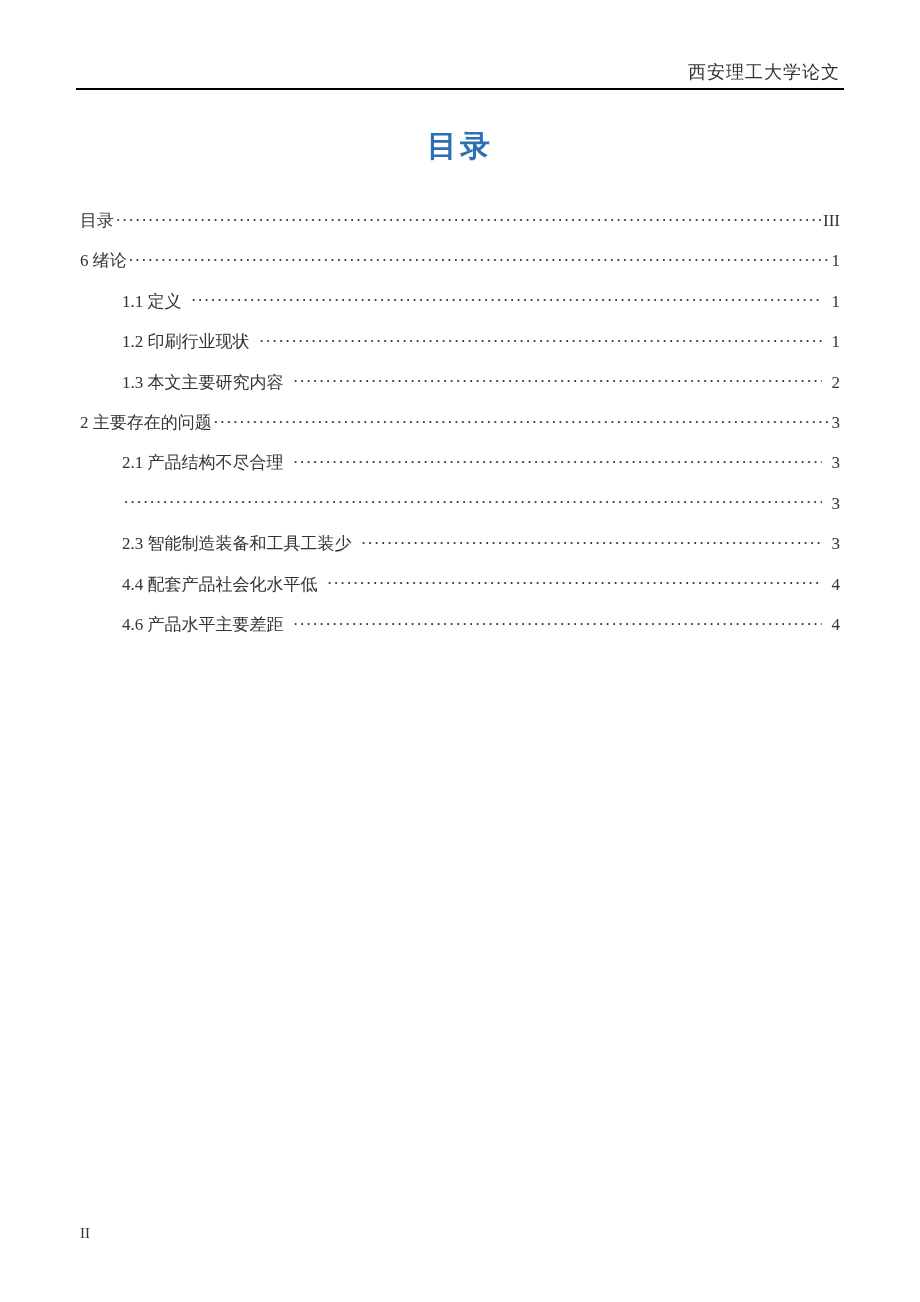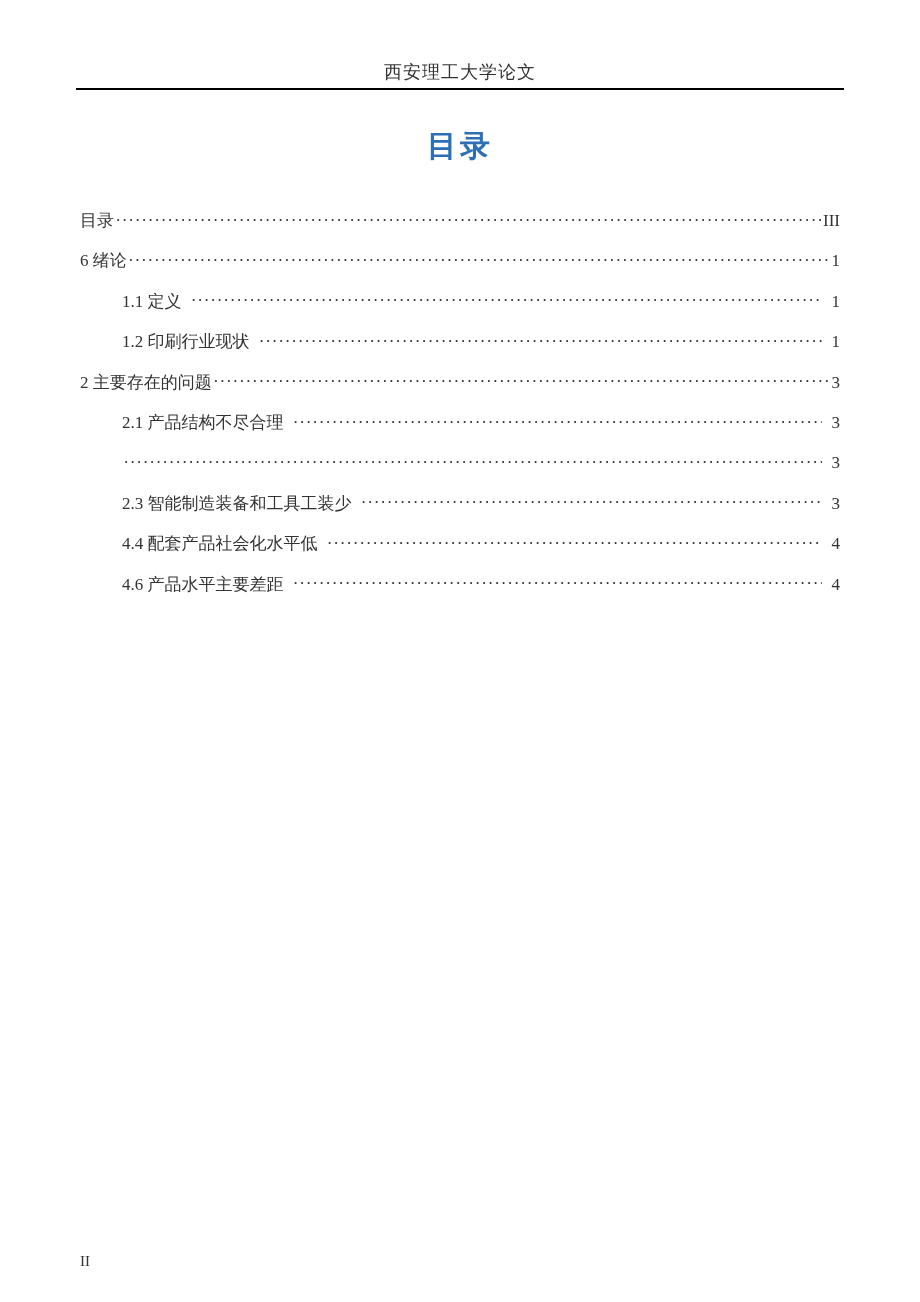--- a/index.html
+++ b/index.html
@@ -14,21 +14,21 @@
       font-family: "SimSun", "宋体", serif;
       position: relative;
     }
     .page {
       width: 100%;
       height: 100%;
       padding: 60px 80px 40px 80px;
       position: relative;
     }
     .header {
-      text-align: center;
+      text-align: right;
       font-size: 18px;
       color: #333;
       letter-spacing: 1px;
       margin-bottom: 4px;
     }
     .header-rule {
       border: none;
       border-top: 2px solid #000;
       margin: 0 -4px 0 -4px;
     }
@@ -76,21 +76,21 @@
       bottom: 0;
       white-space: nowrap;
       letter-spacing: -1px;
       color: #333;
     }
     .toc-page {
       flex: 0 0 auto;
     }
     .page-number {
       position: absolute;
-      bottom: 32px;
+      bottom: 60px;
       left: 80px;
       font-size: 15px;
       color: #333;
       font-family: "Times New Roman", serif;
     }
   </style>
 </head>
 <body>
 
 <div class="page">
@@ -114,20 +114,25 @@
       <div class="toc-row level-2">
         <span class="toc-label">1.1 定义</span>
         <span class="toc-dots"></span>
         <span class="toc-page">1</span>
       </div>
       <div class="toc-row level-2">
         <span class="toc-label">1.2 印刷行业现状</span>
         <span class="toc-dots"></span>
         <span class="toc-page">1</span>
       </div>
+      <div class="toc-row level-2">
+        <span class="toc-label">1.3 本文主要研究内容</span>
+        <span class="toc-dots"></span>
+        <span class="toc-page">2</span>
+      </div>
       <div class="toc-row level-1">
         <span class="toc-label">2 主要存在的问题</span>
         <span class="toc-dots"></span>
         <span class="toc-page">3</span>
       </div>
       <div class="toc-row level-2">
         <span class="toc-label">2.1 产品结构不尽合理</span>
         <span class="toc-dots"></span>
         <span class="toc-page">3</span>
       </div>

